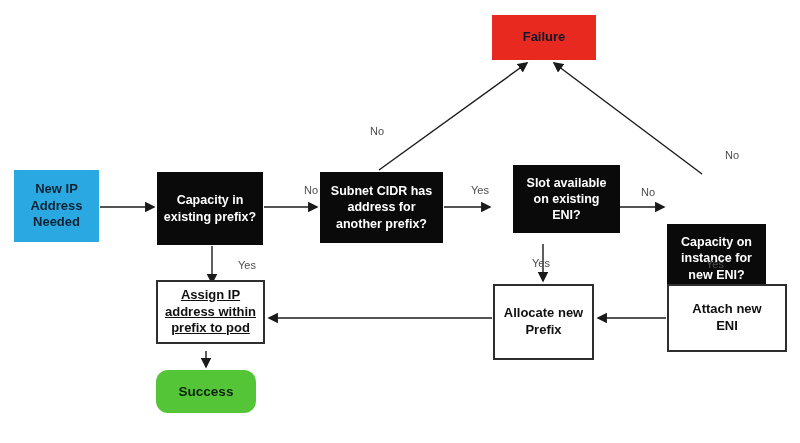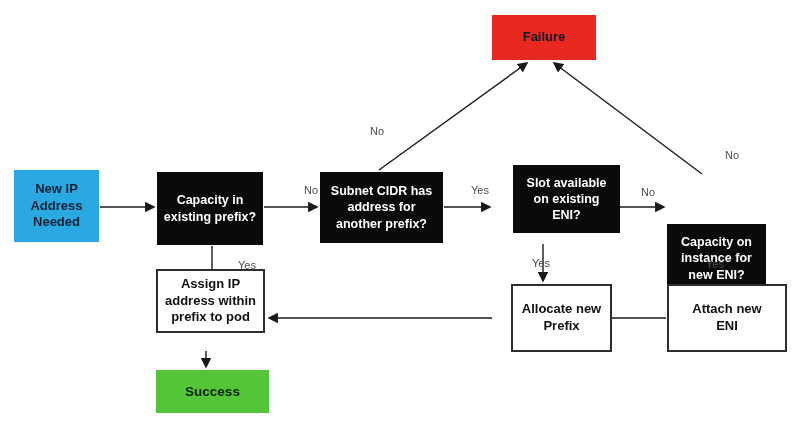--- a/index.html
+++ b/index.html
@@ -69,24 +69,24 @@
     white-space: nowrap;
     padding-left: 28px;
   }
   
   #n-new-ip            { left: 14px;  top: 170px; width: 85px;  height: 72px; }
   #n-capacity-existing { left: 157px; top: 172px; width: 106px; height: 73px; }
   #n-subnet-cidr       { left: 320px; top: 172px; width: 123px; height: 71px; }
   #n-slot-available    { left: 493px; top: 165px; width: 107px; height: 68px; margin-left: 20px; }
   #n-capacity-instance { left: 667px; top: 176px; width: 99px;  height: 69px; margin-top: 48px; }
   #n-failure           { left: 492px; top: 15px;  width: 104px; height: 45px; }
-  #n-assign-ip         { left: 156px; top: 269px; width: 109px; height: 64px; }
-  #n-allocate-prefix   { left: 493px; top: 284px; width: 101px; height: 68px; margin-left: 18px; }
+  #n-assign-ip         { left: 156px; top: 280px; width: 109px; height: 64px; text-decoration: underline; }
+  #n-allocate-prefix   { left: 493px; top: 284px; width: 101px; height: 76px; }
   #n-attach-eni        { left: 667px; top: 284px; width: 120px; height: 68px; }
-  #n-success           { left: 156px; top: 370px; width: 113px; height: 43px; }
+  #n-success           { left: 156px; top: 370px; width: 100px; height: 43px; border-radius: 12px; }
   
   #l-no-to-subnet      { left: 297px; top: 190px; }
   #l-yes-to-slot       { left: 466px; top: 190px; }
   #l-no-to-instance    { left: 634px; top: 192px; }
   #l-yes-to-assign     { left: 233px; top: 265px; }
   #l-yes-to-allocate   { left: 527px; top: 263px; }
   #l-yes-to-attach     { left: 701px; top: 264px; }
   #l-no-subnet-failure { left: 363px; top: 131px; }
   #l-no-inst-failure   { left: 718px; top: 155px; }
 </style>

